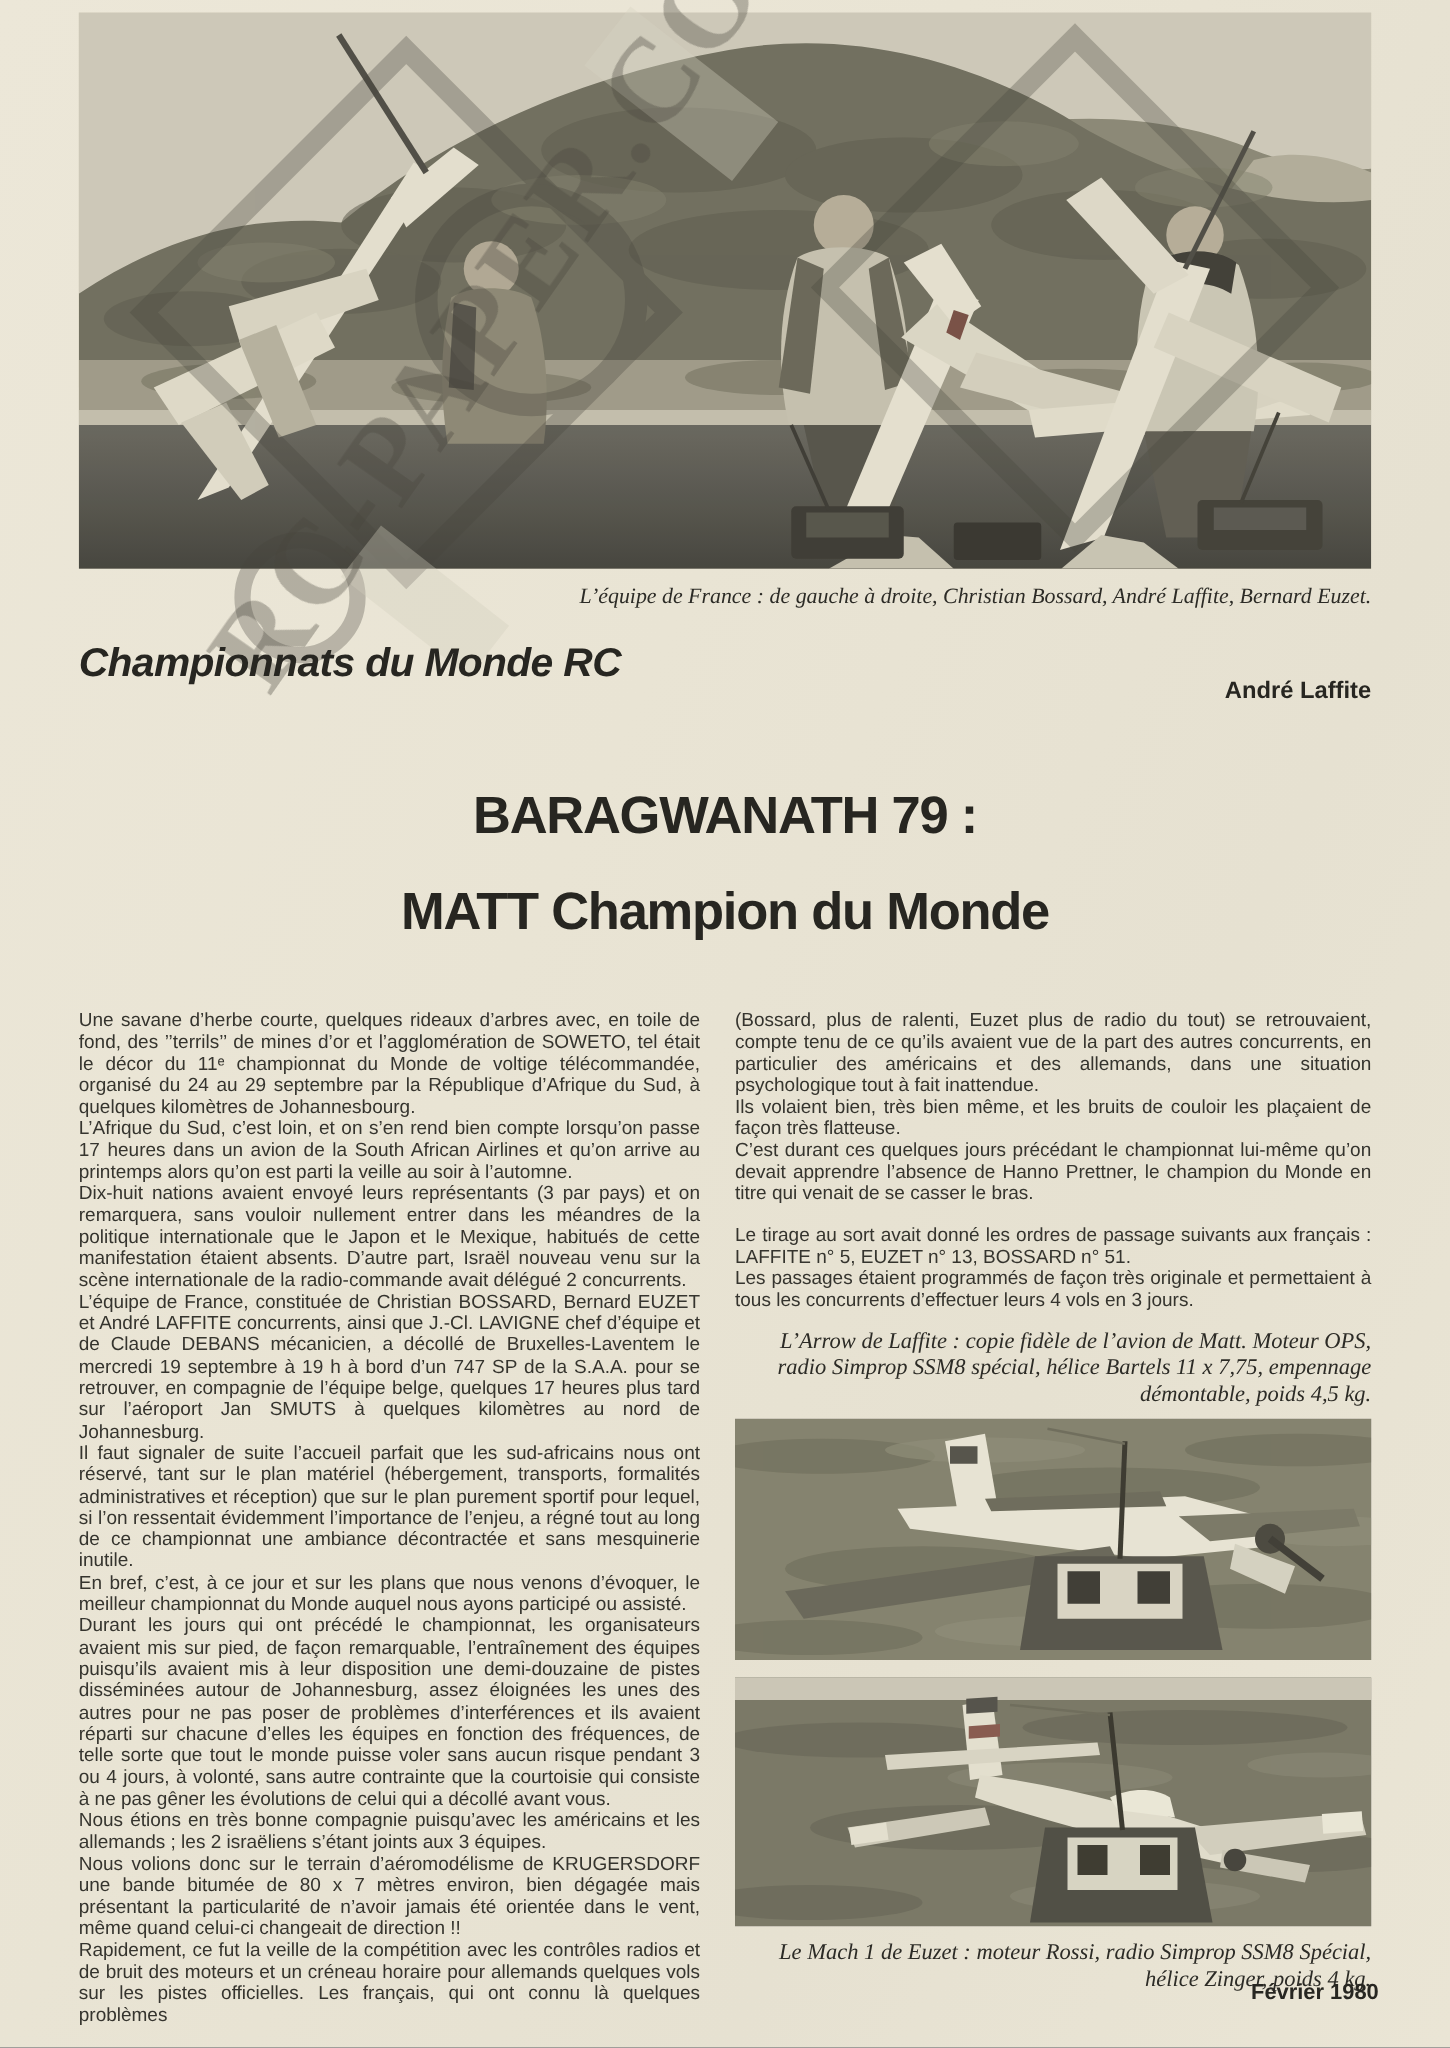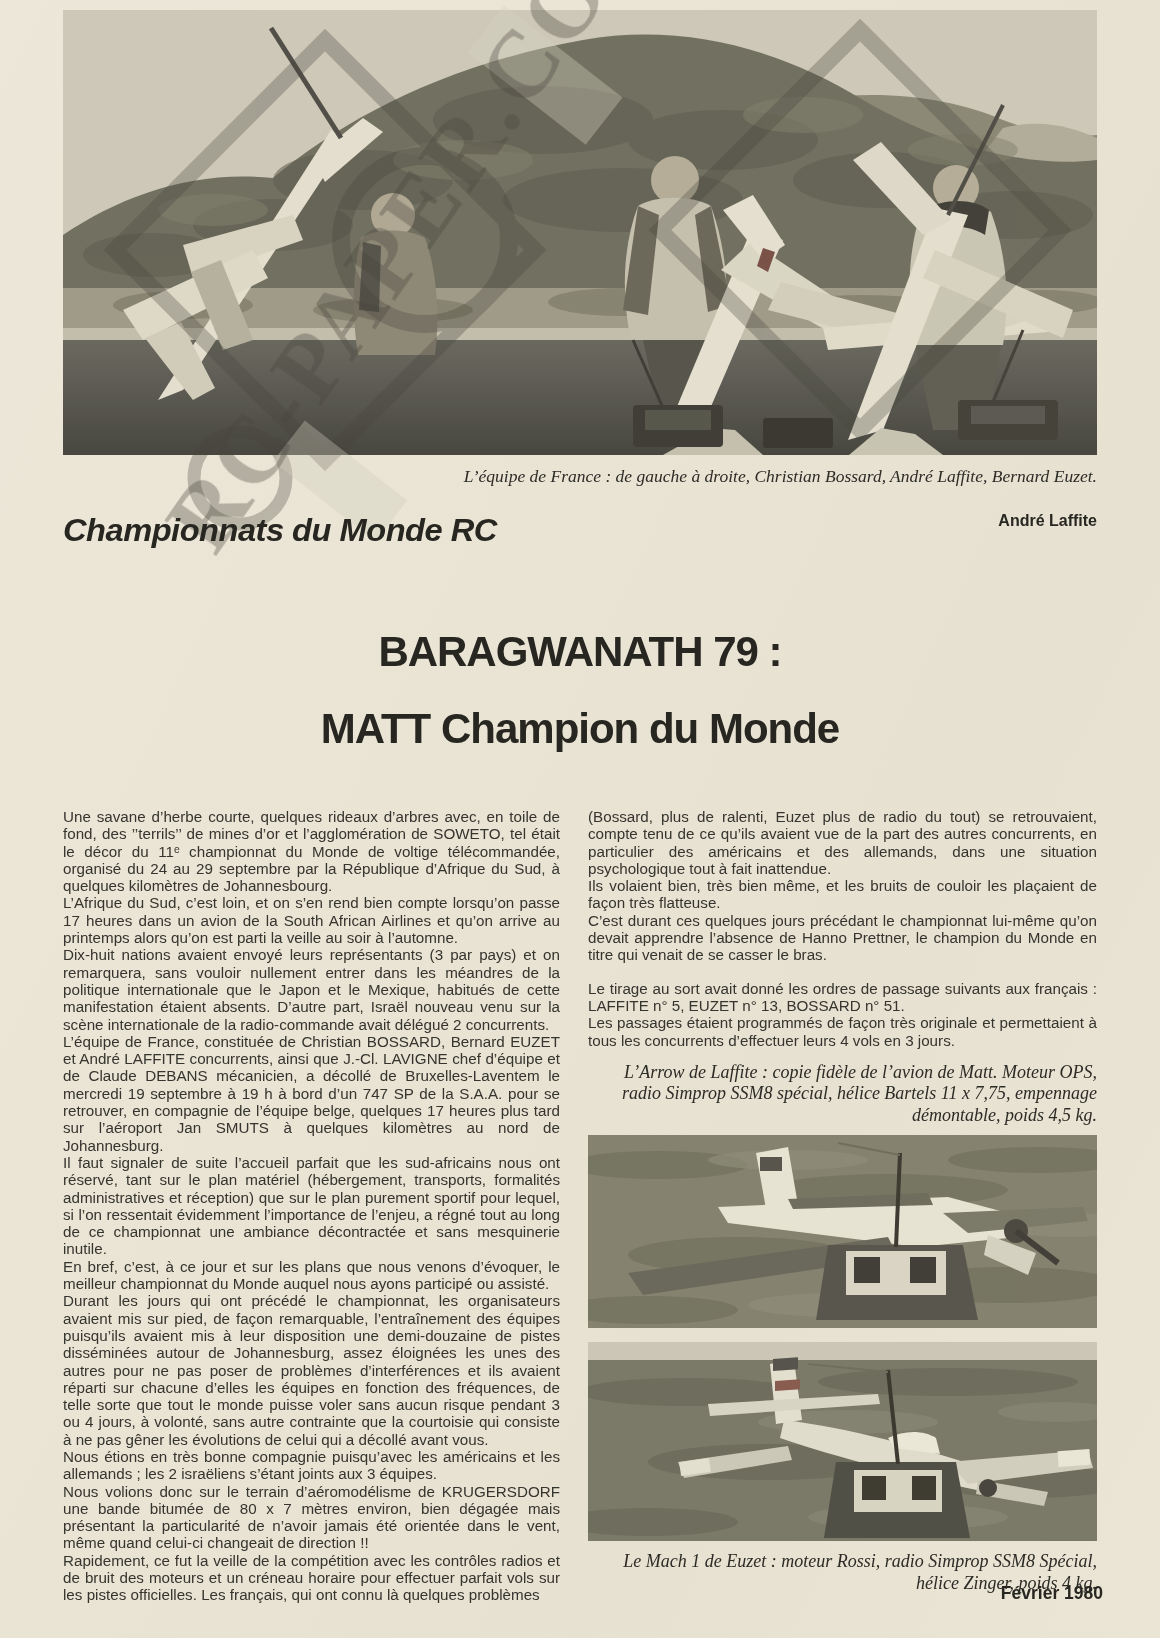--- a/index.html
+++ b/index.html
@@ -18,21 +18,21 @@
   
   .caption-top{
     position:absolute;left:300px;top:466px;width:797px;text-align:right;
     font-family:"Liberation Serif",serif;font-style:italic;font-size:17.5px;color:#2c2b26;
   }
   .kicker{
     position:absolute;left:63px;top:512px;
     font-weight:bold;font-style:italic;font-size:32px;letter-spacing:-0.5px;color:#272621;
     transform:scaleX(1.02);transform-origin:left;
   }
-  .byline{position:absolute;right:63px;top:512px;font-weight:bold;font-size:16px;color:#272621;margin-left:48px;}
+  .byline{position:absolute;right:63px;top:542px;font-weight:bold;font-size:19px;color:#272621;margin-left:48px;}
   .title-block{position:absolute;left:63px;top:628px;width:1034px;text-align:center;color:#272621;}
   .title-line1,.title-line2{font-weight:bold;font-size:42px;letter-spacing:-1px;}
   .title-line2{margin-top:29px;}
   
   .columns{position:absolute;left:63px;top:808px;width:1034px;display:flex;gap:28px;}
   .col-left{width:497px;}
   .col-right{width:509px;}
   .columns p{
     margin:0;font-size:15.2px;line-height:17.3px;text-align:justify;
     color:#35342e;hyphens:auto;-webkit-hyphens:auto;
@@ -198,21 +198,21 @@
     <div class="col-left">
       <p>Une savane d’herbe courte, quelques rideaux d’arbres avec, en toile de fond, des ’’terrils’’ de mines d’or et l’agglomération de SOWETO, tel était le décor du 11ᵉ championnat du Monde de voltige télécommandée, organisé du 24 au 29 septembre par la République d’Afrique du Sud, à quelques kilomètres de Johannesbourg.</p>
       <p>L’Afrique du Sud, c’est loin, et on s’en rend bien compte lorsqu’on passe 17 heures dans un avion de la South African Airlines et qu’on arrive au printemps alors qu’on est parti la veille au soir à l’automne.</p>
       <p>Dix-huit nations avaient envoyé leurs représentants (3 par pays) et on remarquera, sans vouloir nullement entrer dans les méandres de la politique internationale que le Japon et le Mexique, habitués de cette manifestation étaient absents. D’autre part, Israël nouveau venu sur la scène internationale de la radio-commande avait délégué 2 concurrents.</p>
       <p>L’équipe de France, constituée de Christian BOSSARD, Bernard EUZET et André LAFFITE concurrents, ainsi que J.-Cl. LAVIGNE chef d’équipe et de Claude DEBANS mécanicien, a décollé de Bruxelles-Laventem le mercredi 19 septembre à 19 h à bord d’un 747 SP de la S.A.A. pour se retrouver, en compagnie de l’équipe belge, quelques 17 heures plus tard sur l’aéroport Jan SMUTS à quelques kilomètres au nord de Johannesburg.</p>
       <p>Il faut signaler de suite l’accueil parfait que les sud-africains nous ont réservé, tant sur le plan matériel (hébergement, transports, formalités administratives et réception) que sur le plan purement sportif pour lequel, si l’on ressentait évidemment l’importance de l’enjeu, a régné tout au long de ce championnat une ambiance décontractée et sans mesquinerie inutile.</p>
       <p>En bref, c’est, à ce jour et sur les plans que nous venons d’évoquer, le meilleur championnat du Monde auquel nous ayons participé ou assisté.</p>
       <p>Durant les jours qui ont précédé le championnat, les organisateurs avaient mis sur pied, de façon remarquable, l’entraînement des équipes puisqu’ils avaient mis à leur disposition une demi-douzaine de pistes disséminées autour de Johannesburg, assez éloignées les unes des autres pour ne pas poser de problèmes d’interférences et ils avaient réparti sur chacune d’elles les équipes en fonction des fréquences, de telle sorte que tout le monde puisse voler sans aucun risque pendant 3 ou 4 jours, à volonté, sans autre contrainte que la courtoisie qui consiste à ne pas gêner les évolutions de celui qui a décollé avant vous.</p>
       <p>Nous étions en très bonne compagnie puisqu’avec les américains et les allemands ; les 2 israëliens s’étant joints aux 3 équipes.</p>
       <p>Nous volions donc sur le terrain d’aéromodélisme de KRUGERSDORF une bande bitumée de 80 x 7 mètres environ, bien dégagée mais présentant la particularité de n’avoir jamais été orientée dans le vent, même quand celui-ci changeait de direction !!</p>
-      <p>Rapidement, ce fut la veille de la compétition avec les contrôles radios et de bruit des moteurs et un créneau horaire pour effectuer parfait vols sur les pistes officielles. Les français, qui ont connu là quelques problèmes</p>
+      <p>Rapidement, ce fut la veille de la compétition avec les contrôles radios et de bruit des moteurs et un créneau horaire pour allemands quelques vols sur les pistes officielles. Les français, qui ont connu là quelques problèmes</p>
     </div>
 
     <div class="col-right">
       <p>(Bossard, plus de ralenti, Euzet plus de radio du tout) se retrouvaient, compte tenu de ce qu’ils avaient vue de la part des autres concurrents, en particulier des américains et des allemands, dans une situation psychologique tout à fait inattendue.</p>
       <p>Ils volaient bien, très bien même, et les bruits de couloir les plaçaient de façon très flatteuse.</p>
       <p>C’est durant ces quelques jours précédant le championnat lui-même qu’on devait apprendre l’absence de Hanno Prettner, le champion du Monde en titre qui venait de se casser le bras.</p>
       <p class="gap-before">Le tirage au sort avait donné les ordres de passage suivants aux français : LAFFITE n° 5, EUZET n° 13, BOSSARD n° 51.</p>
       <p>Les passages étaient programmés de façon très originale et permettaient à tous les concurrents d’effectuer leurs 4 vols en 3 jours.</p>
 
       <div class="side-caption first">L’Arrow de Laffite : copie fidèle de l’avion de Matt. Moteur OPS, radio Simprop SSM8 spécial, hélice Bartels 11 x 7,75, empennage démontable, poids 4,5 kg.</div>

